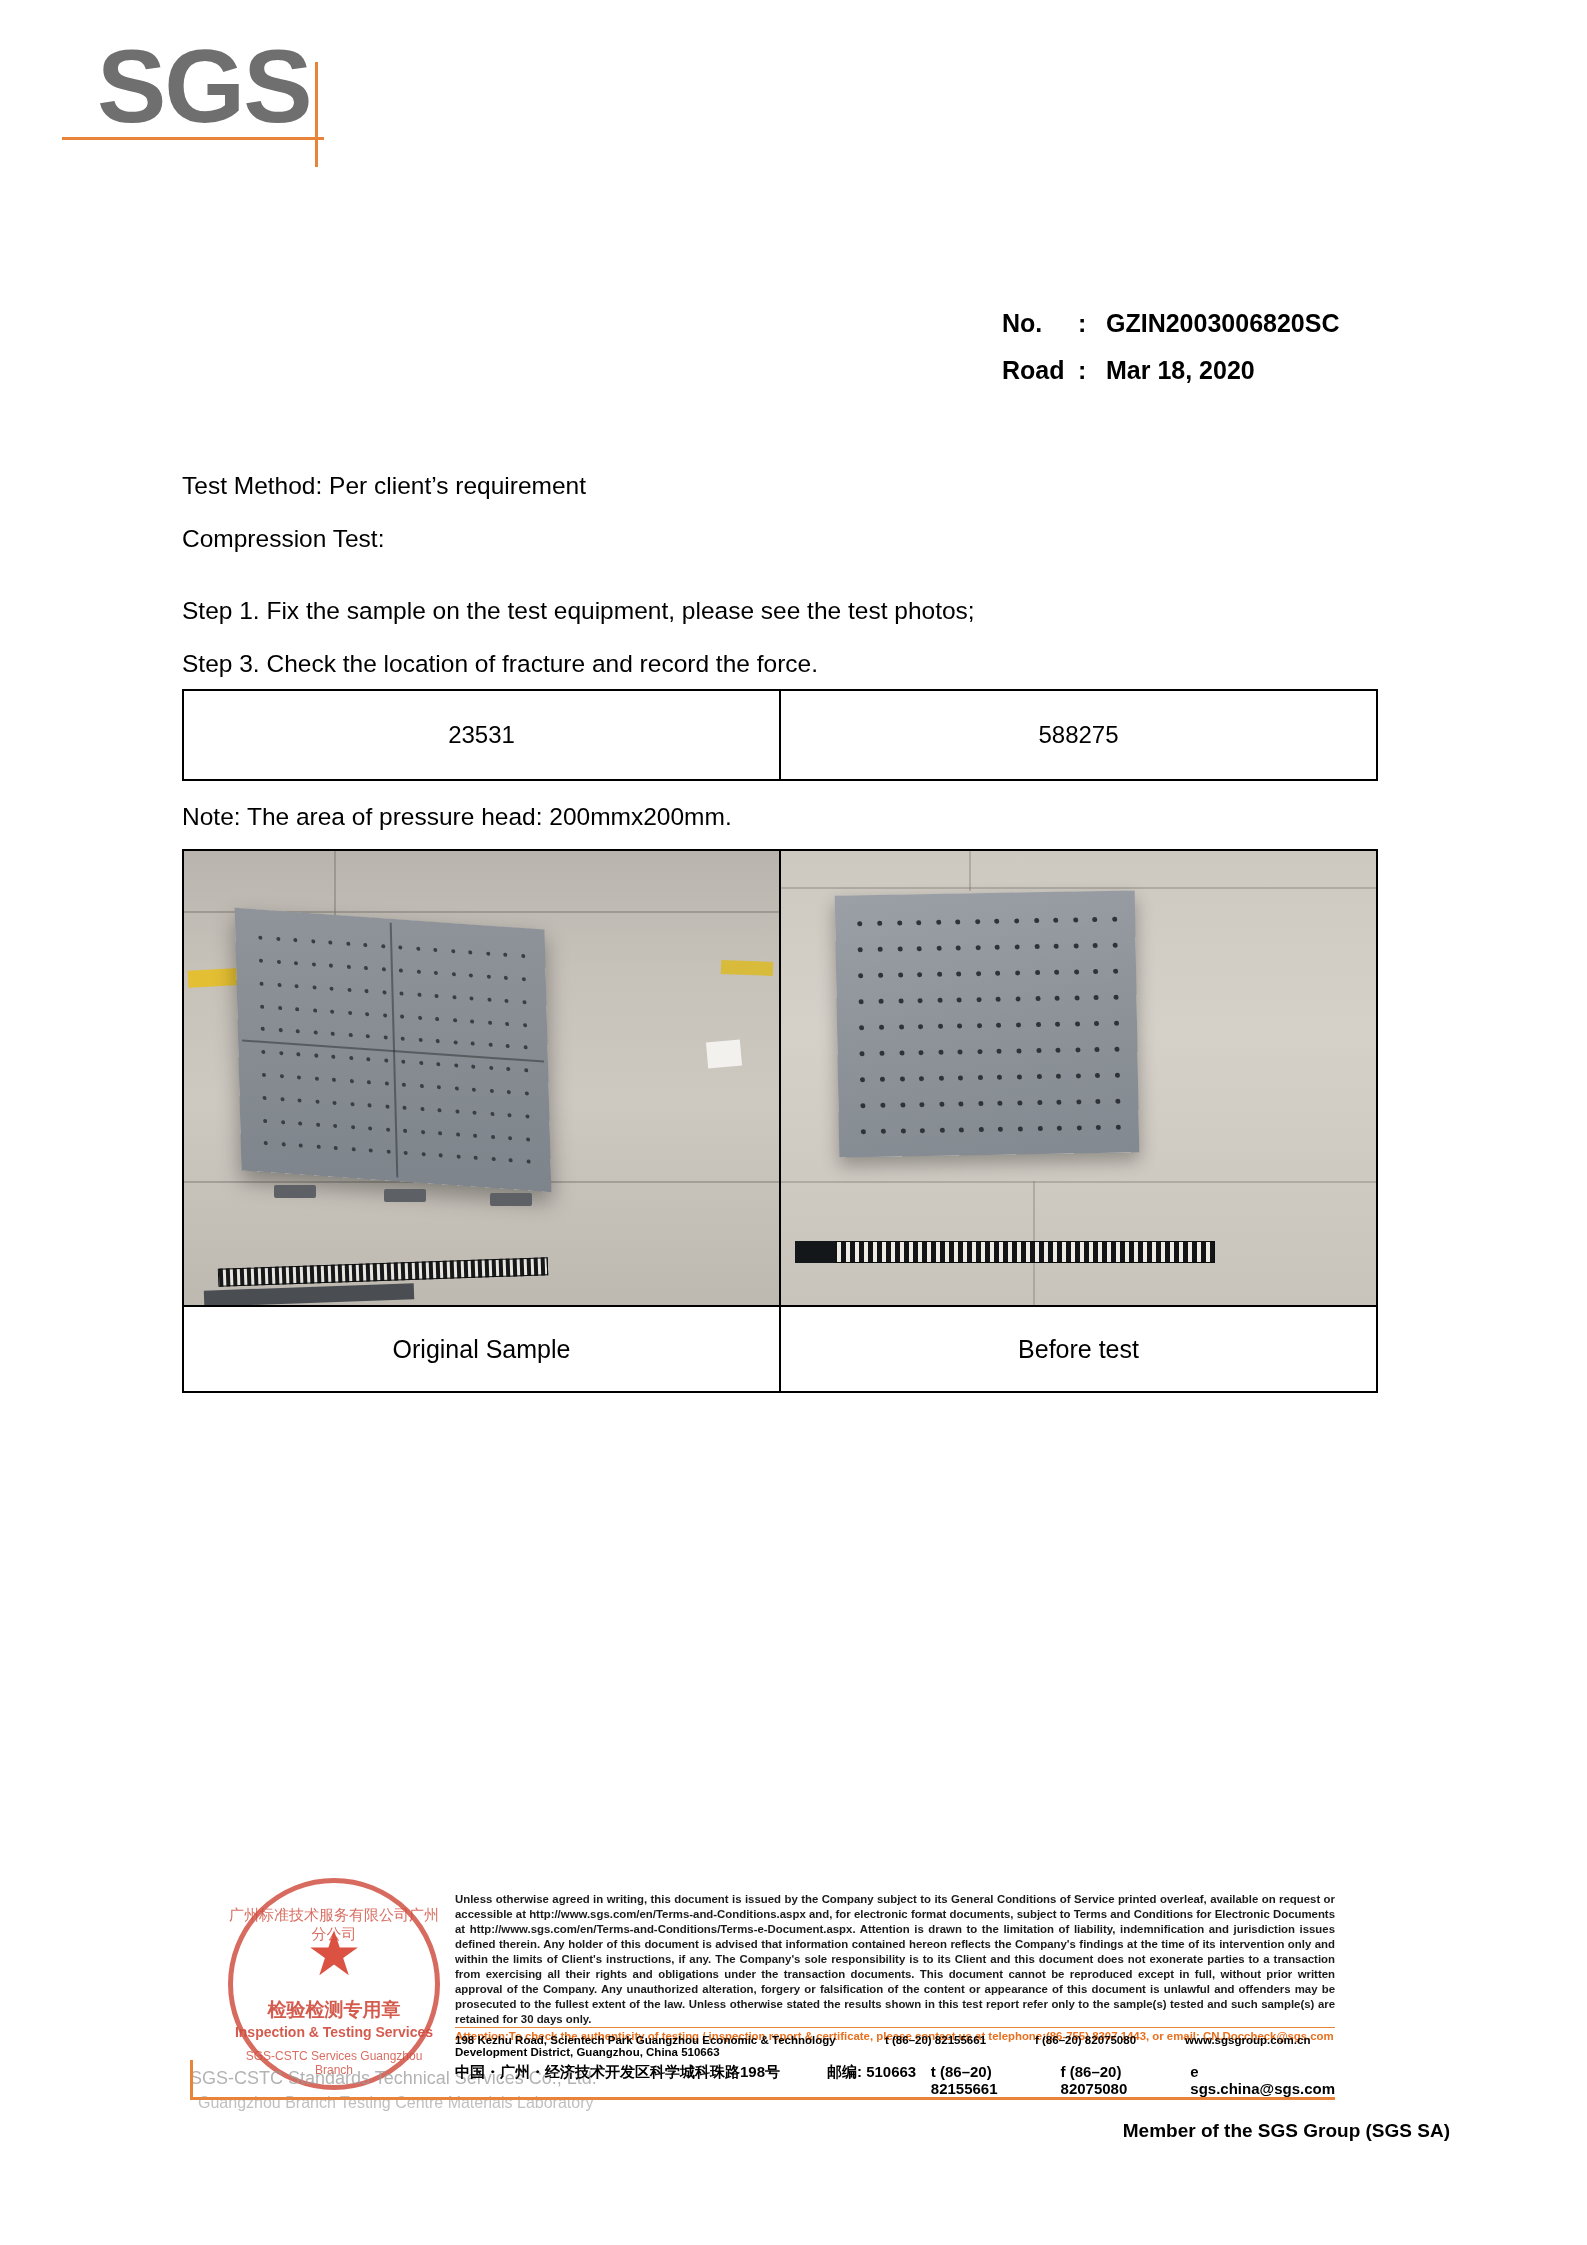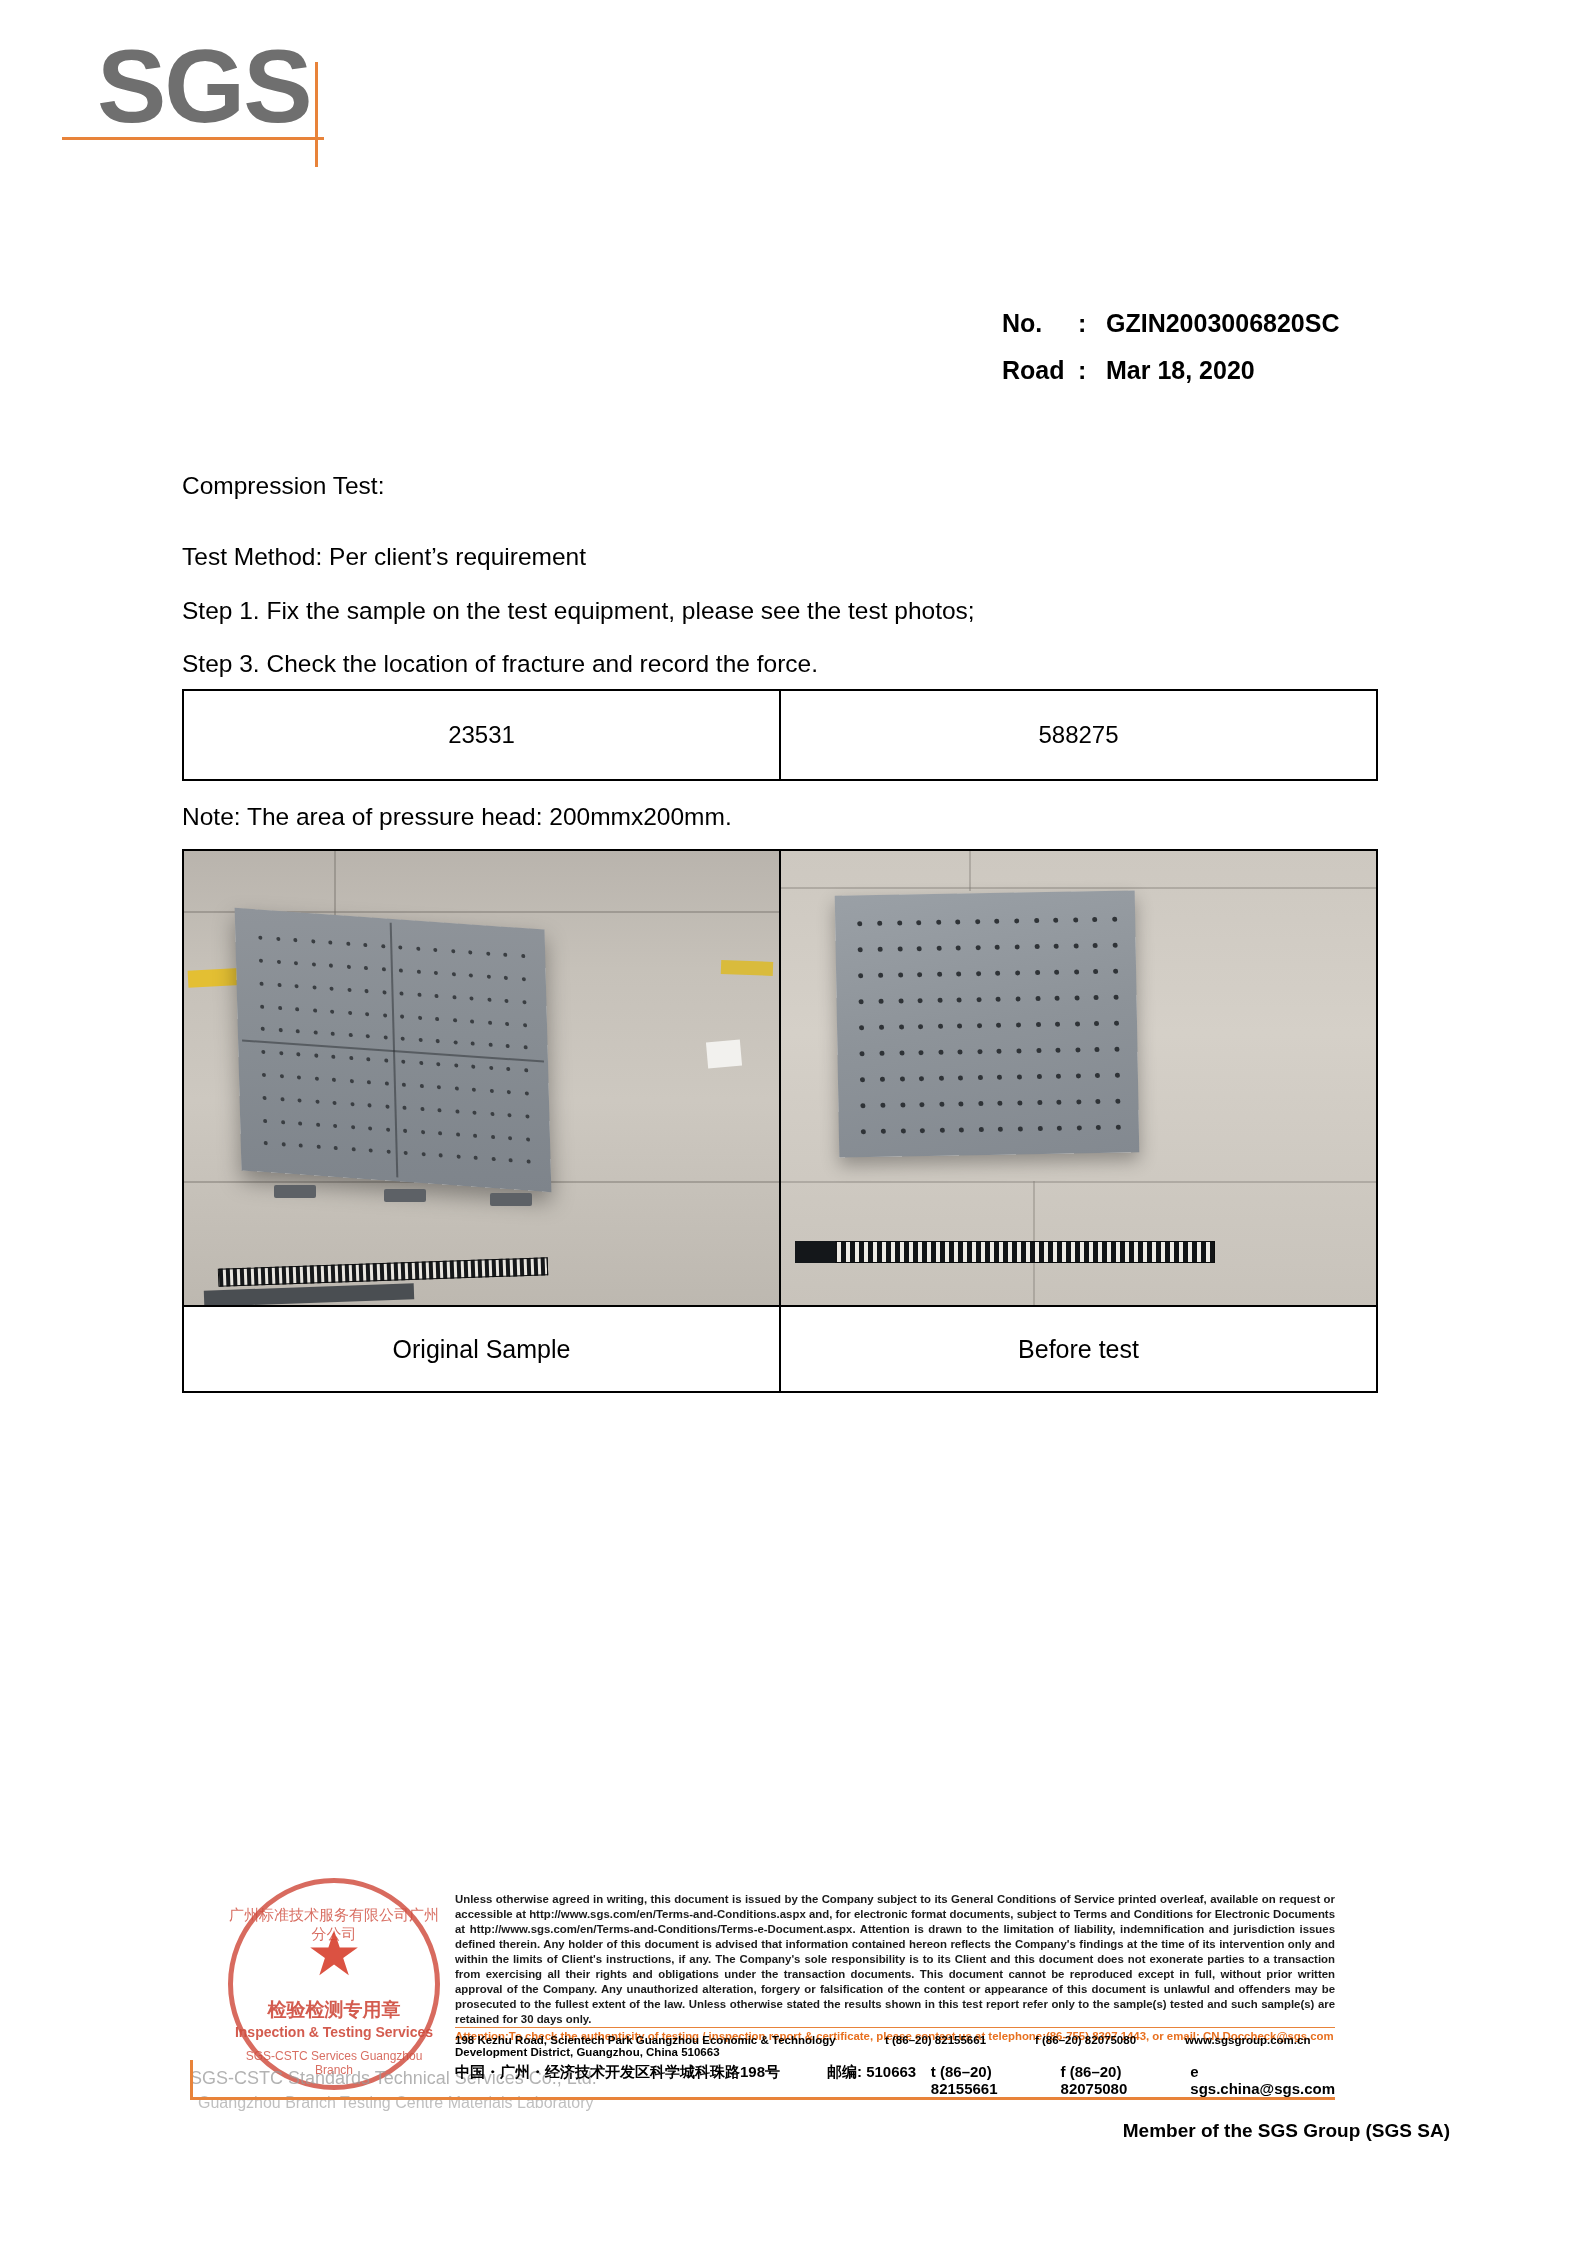--- a/index.html
+++ b/index.html
@@ -174,22 +174,22 @@
     </div>
     <div class="meta-row">
       <span class="meta-label">Road</span>
       <span class="meta-colon">:</span>
       <span class="meta-value">Mar 18, 2020</span>
     </div>
   </div>
 
   <div class="body-area">
 
+    <div class="para tight">Test Method: Per client’s requirement</div>
     <div class="para lead">Compression Test:</div>
-    <div class="para tight">Test Method: Per client’s requirement</div>
     <div class="para tight">Step 1. Fix the sample on the test equipment, please see the test photos;</div>
     <div class="para label">Step 3. Check the location of fracture and record the force.</div>
 
 
     <table class="res-table">
       <tbody>
       <tr>
         <td class="val-cell">23531</td>
         <td class="val-cell">588275</td>
       </tr>

